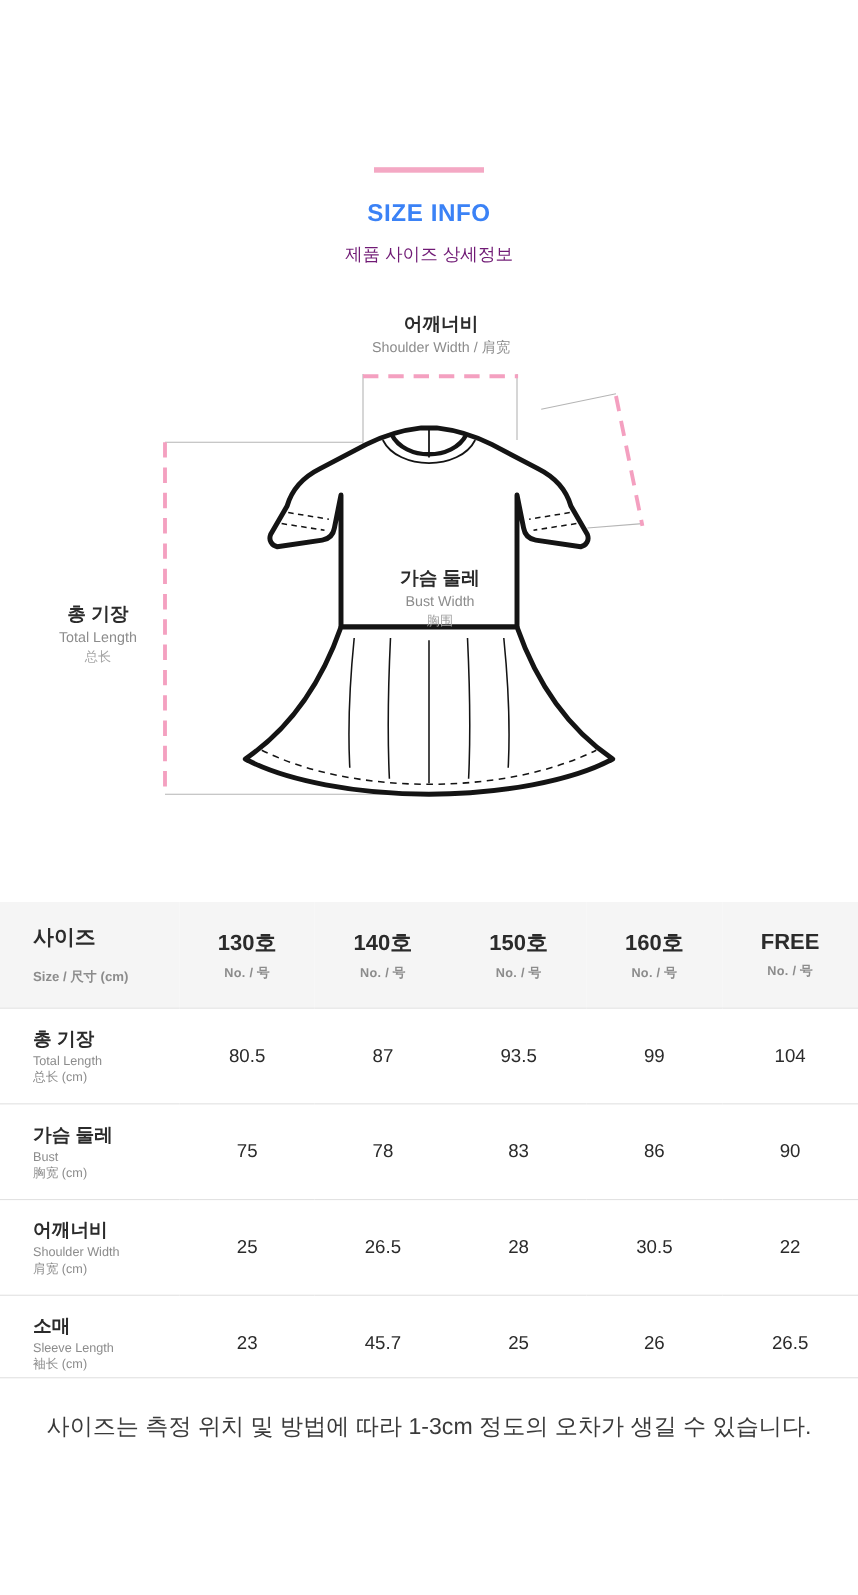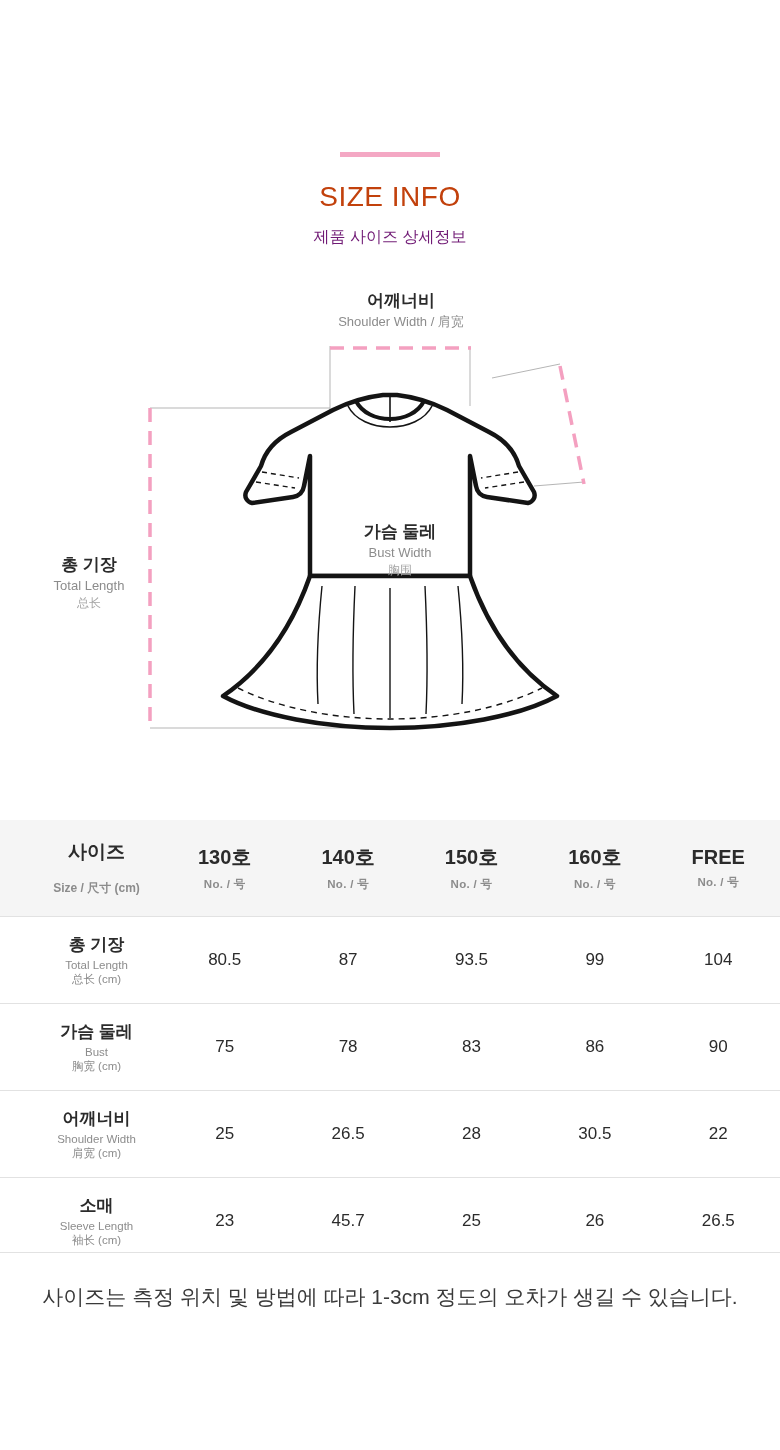--- a/index.html
+++ b/index.html
@@ -21,24 +21,24 @@
     padding-top: 152px;
     text-align: center;
   }
   .pink-rule {
     width: 100px;
     height: 5px;
     background: #f4a8c4;
     margin: 0 auto 24px auto;
   }
   .title {
-    font-size: 28px;
-    font-weight: normal;
+    font-size: 22px;
+    font-weight: bold;
     letter-spacing: 0.5px;
-    color: #c2410c;
+    color: #3b82f6;
     margin: 0 0 14px 0;
   }
   .subtitle {
     font-size: 16px;
     color: #701a75;
     margin: 0;
   }
 
   
   .diagram-wrap {
@@ -96,21 +96,21 @@
   }
   .hdr-row {
     background: #f5f5f5;
     height: 96px;
   }
   .hdr-row th {
     vertical-align: middle;
   }
   .col-label {
     width: 163px;
-    text-align: center;
+    text-align: left;
     padding-left: 30px !important;
     box-sizing: border-box;
     border-right: 1px solid #e2e2e2;
   }
   .hdr-row .col-label .ko {
     font-size: 19px;
     font-weight: bold;
     color: #2b2b2b;
     display: block;
   }

